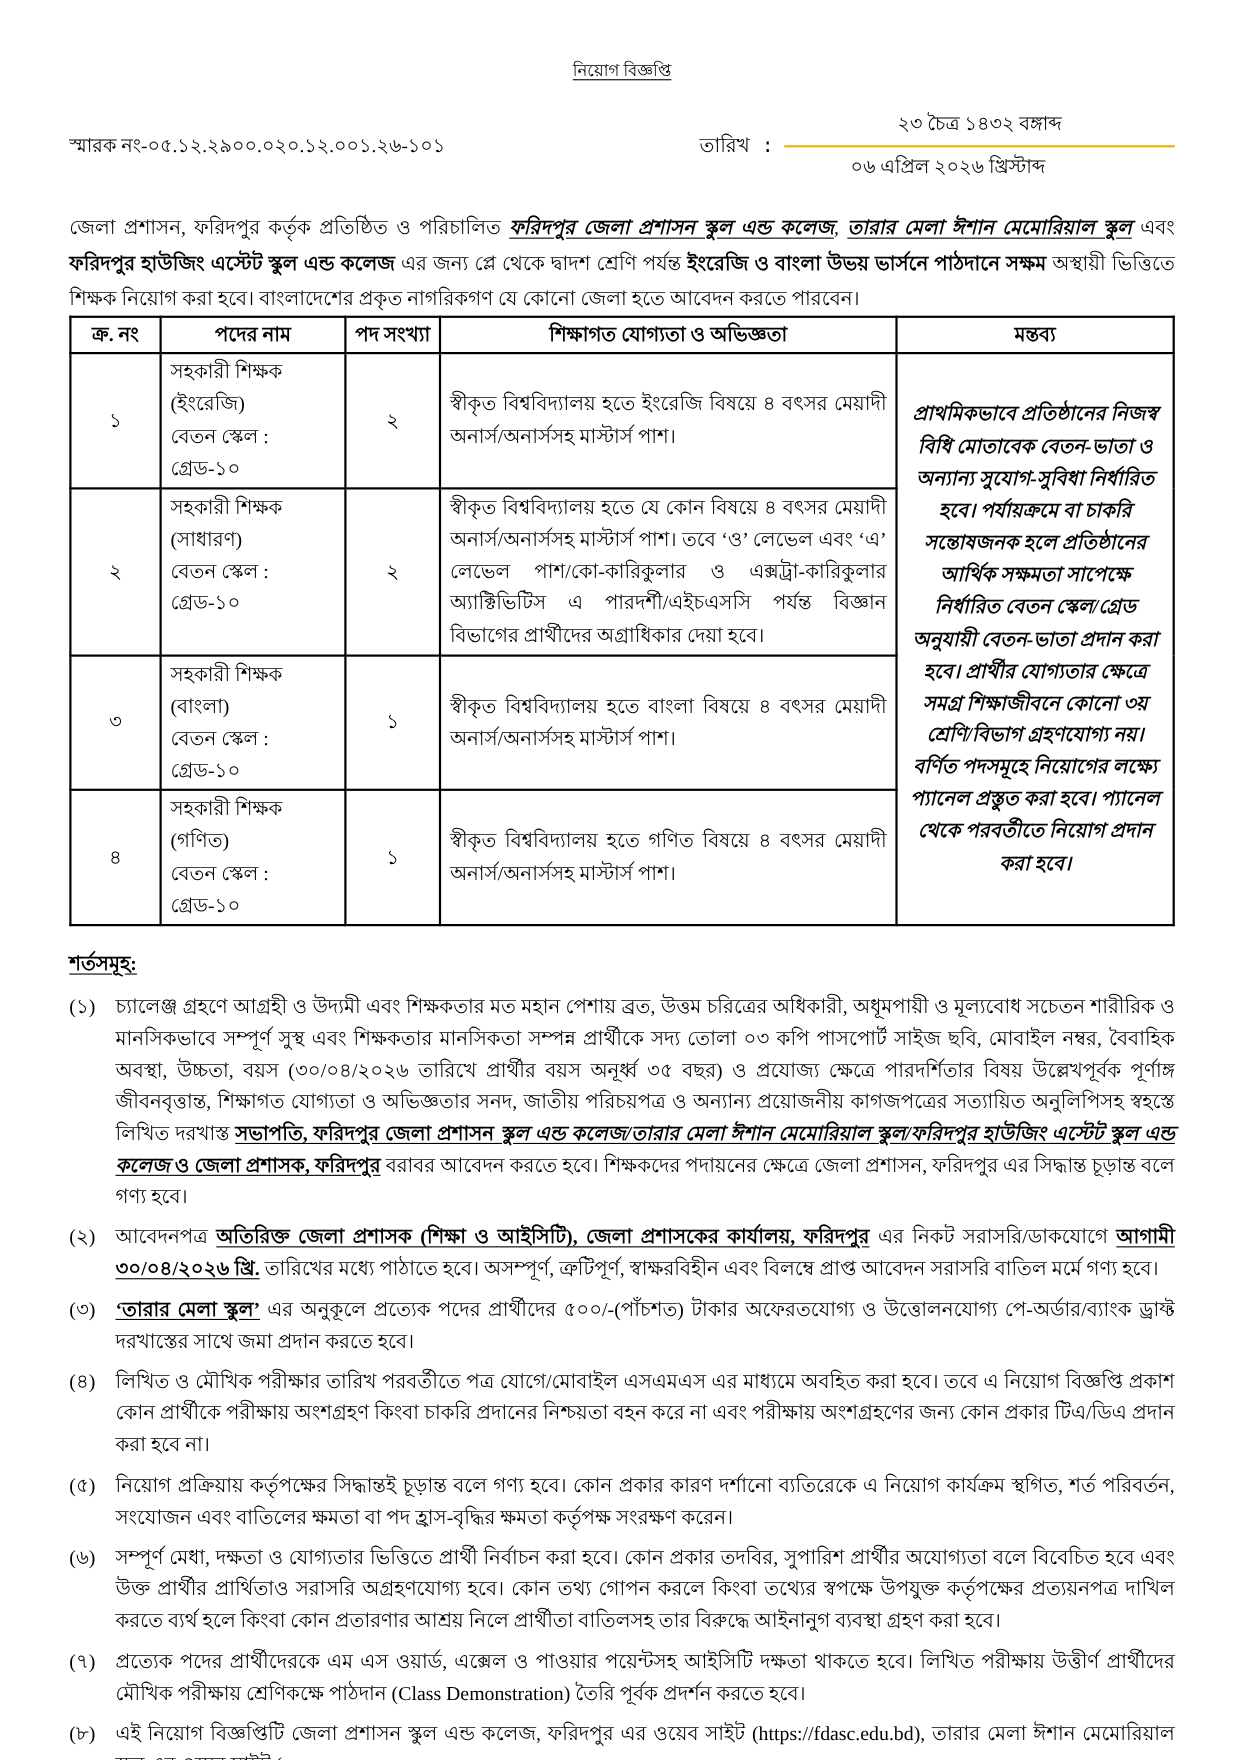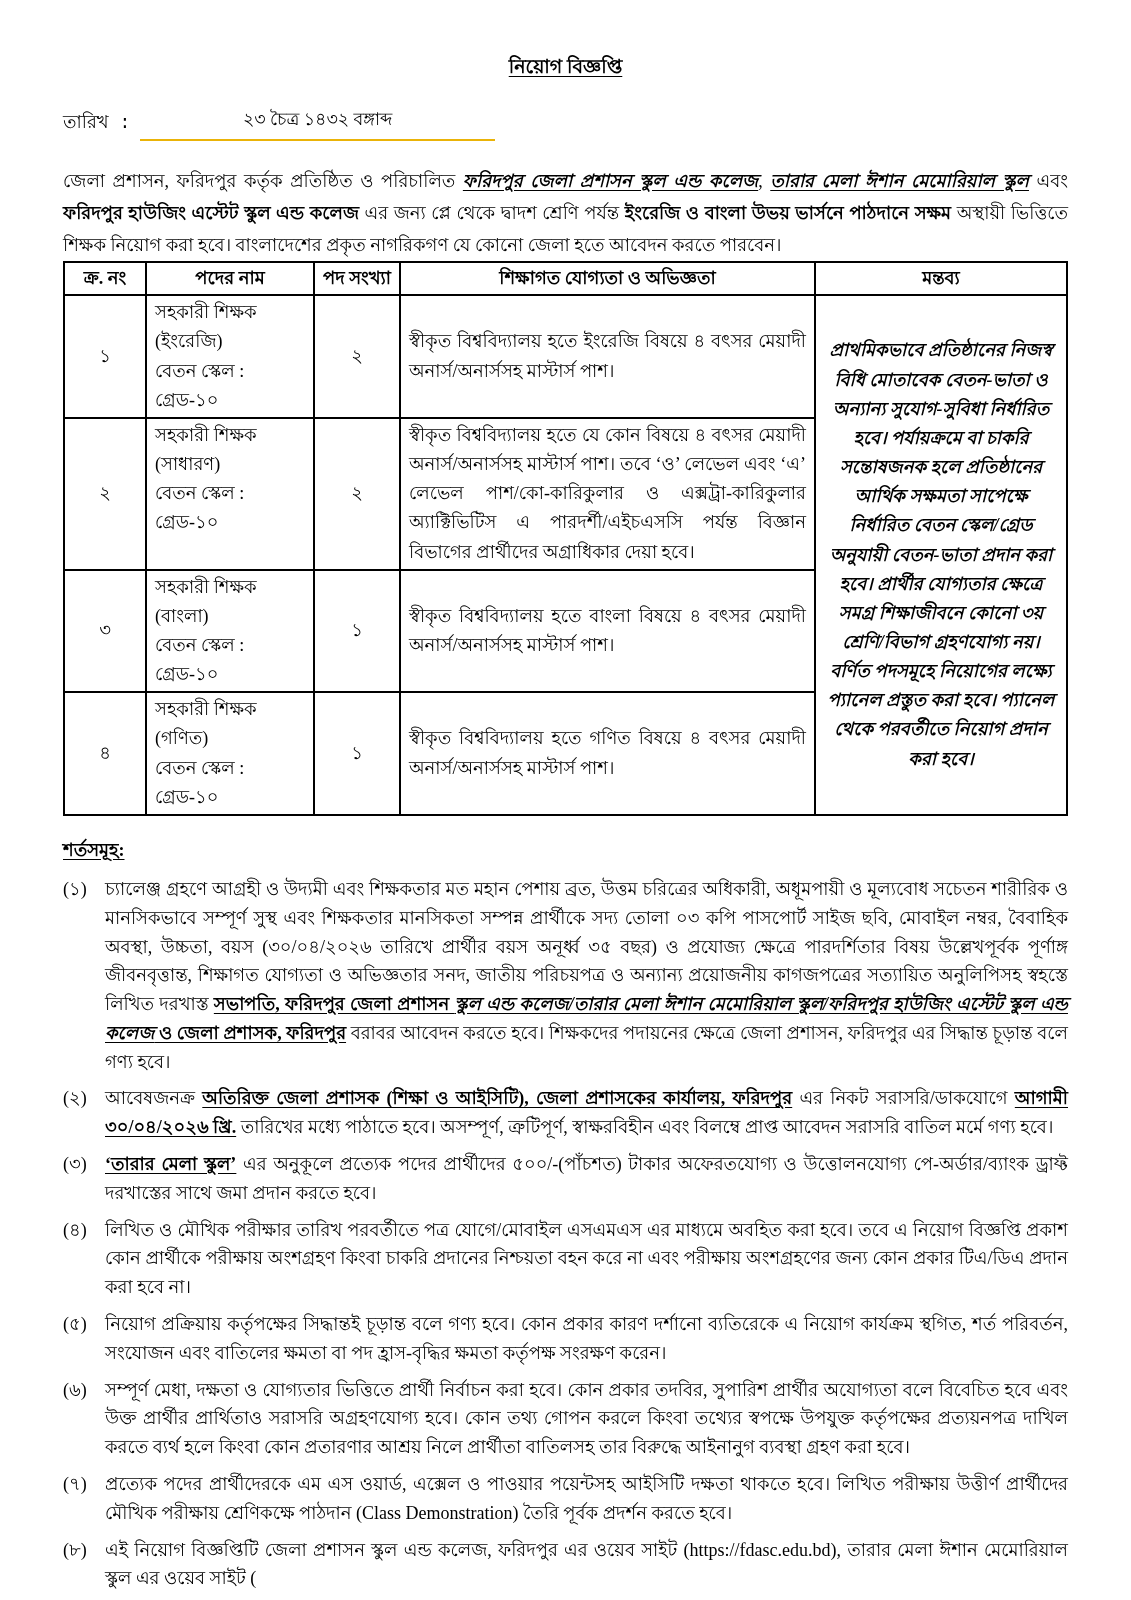--- a/index.html
+++ b/index.html
@@ -11,22 +11,22 @@
     margin: 0 auto;
     background: #ffffff;
     color: #000000;
     font-family: "Liberation Serif", "DejaVu Serif", serif;
     font-size: 18px;
     padding: 52px 63px 0 63px;
     overflow: hidden;
   }
   .title {
     text-align: center;
-    font-size: 19px;
-    font-weight: bold;
+    font-size: 15px;
+    font-weight: normal;
     text-decoration: underline;
     text-underline-offset: 3px;
     margin-bottom: 22px;
   }
   .meta-row {
     display: flex;
     justify-content: space-between;
     align-items: center;
     margin-bottom: 24px;
   }
@@ -90,24 +90,26 @@
   .cond-text { flex: 1; text-align: justify; }
 </style>
 </head>
 <body>
 
 <div class="page">
 
   <div class="title">নিয়োগ বিজ্ঞপ্তি</div>
 
   <div class="meta-row">
+    <div class="memo">স্মারক নং-০৫.১২.২৯০০.০২০.১২.০০১.২৬-১০১</div>
     <div class="date-block">
       <span class="date-label">তারিখ :</span>
       <span class="date-frac">
         <span class="date-top" style="display:block">২৩ চৈত্র ১৪৩২ বঙ্গাব্দ</span>
+        <span class="date-bottom" style="display:block">০৬ এপ্রিল ২০২৬ খ্রিস্টাব্দ</span>
       </span>
     </div>
   </div>
 
   <p class="intro"><span>জেলা প্রশাসন, ফরিদপুর কর্তৃক প্রতিষ্ঠিত ও পরিচালিত </span><span class="biu">ফরিদপুর জেলা প্রশাসন স্কুল এন্ড কলেজ</span><span>, </span><span class="biu">তারার মেলা ঈশান মেমোরিয়াল স্কুল</span><span> এবং </span><span class="b">ফরিদপুর হাউজিং এস্টেট স্কুল এন্ড কলেজ</span><span> এর জন্য প্লে থেকে দ্বাদশ শ্রেণি পর্যন্ত </span><span class="b">ইংরেজি ও বাংলা উভয় ভার্সনে পাঠদানে সক্ষম</span><span> অস্থায়ী ভিত্তিতে শিক্ষক নিয়োগ করা হবে। বাংলাদেশের প্রকৃত নাগরিকগণ যে কোনো জেলা হতে আবেদন করতে পারবেন।</span></p>
 
   <table class="posts">
     <colgroup>
       <col class="c-sl">
         <col class="c-post">
@@ -167,21 +169,21 @@
 
   <div class="cond-heading">শর্তসমূহ:</div>
 
   <div class="cond-item">
     <span class="cond-num">(১)</span>
     <span class="cond-text"><span>চ্যালেঞ্জ গ্রহণে আগ্রহী ও উদ্যমী এবং শিক্ষকতার মত মহান পেশায় ব্রত, উত্তম চরিত্রের অধিকারী, অধূমপায়ী ও মূল্যবোধ সচেতন শারীরিক ও মানসিকভাবে সম্পূর্ণ সুস্থ এবং শিক্ষকতার মানসিকতা সম্পন্ন প্রার্থীকে সদ্য তোলা ০৩ কপি পাসপোর্ট সাইজ ছবি, মোবাইল নম্বর, বৈবাহিক অবস্থা, উচ্চতা, বয়স (৩০/০৪/২০২৬ তারিখে প্রার্থীর বয়স অনূর্ধ্ব ৩৫ বছর) ও প্রযোজ্য ক্ষেত্রে পারদর্শিতার বিষয় উল্লেখপূর্বক পূর্ণাঙ্গ জীবনবৃত্তান্ত, শিক্ষাগত যোগ্যতা ও অভিজ্ঞতার সনদ, জাতীয় পরিচয়পত্র ও অন্যান্য প্রয়োজনীয় কাগজপত্রের সত্যায়িত অনুলিপিসহ স্বহস্তে লিখিত দরখাস্ত </span><span class="bu">সভাপতি, ফরিদপুর জেলা প্রশাসন </span><span class="biu">স্কুল এন্ড কলেজ/তারার মেলা ঈশান মেমোরিয়াল স্কুল/ফরিদপুর হাউজিং এস্টেট স্কুল এন্ড কলেজ</span><span class="bu"> ও জেলা প্রশাসক, ফরিদপুর</span><span> বরাবর আবেদন করতে হবে। শিক্ষকদের পদায়নের ক্ষেত্রে জেলা প্রশাসন, ফরিদপুর এর সিদ্ধান্ত চূড়ান্ত বলে গণ্য হবে।</span></span>
   </div>
 
   <div class="cond-item">
     <span class="cond-num">(২)</span>
-    <span class="cond-text"><span>আবেষজনক্র </span><span class="bu">অতিরিক্ত জেলা প্রশাসক (শিক্ষা ও আইসিটি), জেলা প্রশাসকের কার্যালয়, ফরিদপুর</span><span> এর নিকট সরাসরি/ডাকযোগে </span><span class="bu">আগামী ৩০/০৪/২০২৬ খ্রি.</span><span> তারিখের মধ্যে পাঠাতে হবে। অসম্পূর্ণ, ত্রুটিপূর্ণ, স্বাক্ষরবিহীন এবং বিলম্বে প্রাপ্ত আবেদন সরাসরি বাতিল মর্মে গণ্য হবে।</span></span>
+    <span class="cond-text"><span>আবেদনপত্র </span><span class="bu">অতিরিক্ত জেলা প্রশাসক (শিক্ষা ও আইসিটি), জেলা প্রশাসকের কার্যালয়, ফরিদপুর</span><span> এর নিকট সরাসরি/ডাকযোগে </span><span class="bu">আগামী ৩০/০৪/২০২৬ খ্রি.</span><span> তারিখের মধ্যে পাঠাতে হবে। অসম্পূর্ণ, ত্রুটিপূর্ণ, স্বাক্ষরবিহীন এবং বিলম্বে প্রাপ্ত আবেদন সরাসরি বাতিল মর্মে গণ্য হবে।</span></span>
   </div>
 
   <div class="cond-item">
     <span class="cond-num">(৩)</span>
     <span class="cond-text"><span class="bu">‘তারার মেলা স্কুল’</span><span> এর অনুকূলে প্রত্যেক পদের প্রার্থীদের ৫০০/-(পাঁচশত) টাকার অফেরতযোগ্য ও উত্তোলনযোগ্য পে-অর্ডার/ব্যাংক ড্রাফ্ট দরখাস্তের সাথে জমা প্রদান করতে হবে।</span></span>
   </div>
 
   <div class="cond-item">
     <span class="cond-num">(৪)</span>
     <span class="cond-text">লিখিত ও মৌখিক পরীক্ষার তারিখ পরবর্তীতে পত্র যোগে/মোবাইল এসএমএস এর মাধ্যমে অবহিত করা হবে। তবে এ নিয়োগ বিজ্ঞপ্তি প্রকাশ কোন প্রার্থীকে পরীক্ষায় অংশগ্রহণ কিংবা চাকরি প্রদানের নিশ্চয়তা বহন করে না এবং পরীক্ষায় অংশগ্রহণের জন্য কোন প্রকার টিএ/ডিএ প্রদান করা হবে না।</span>

